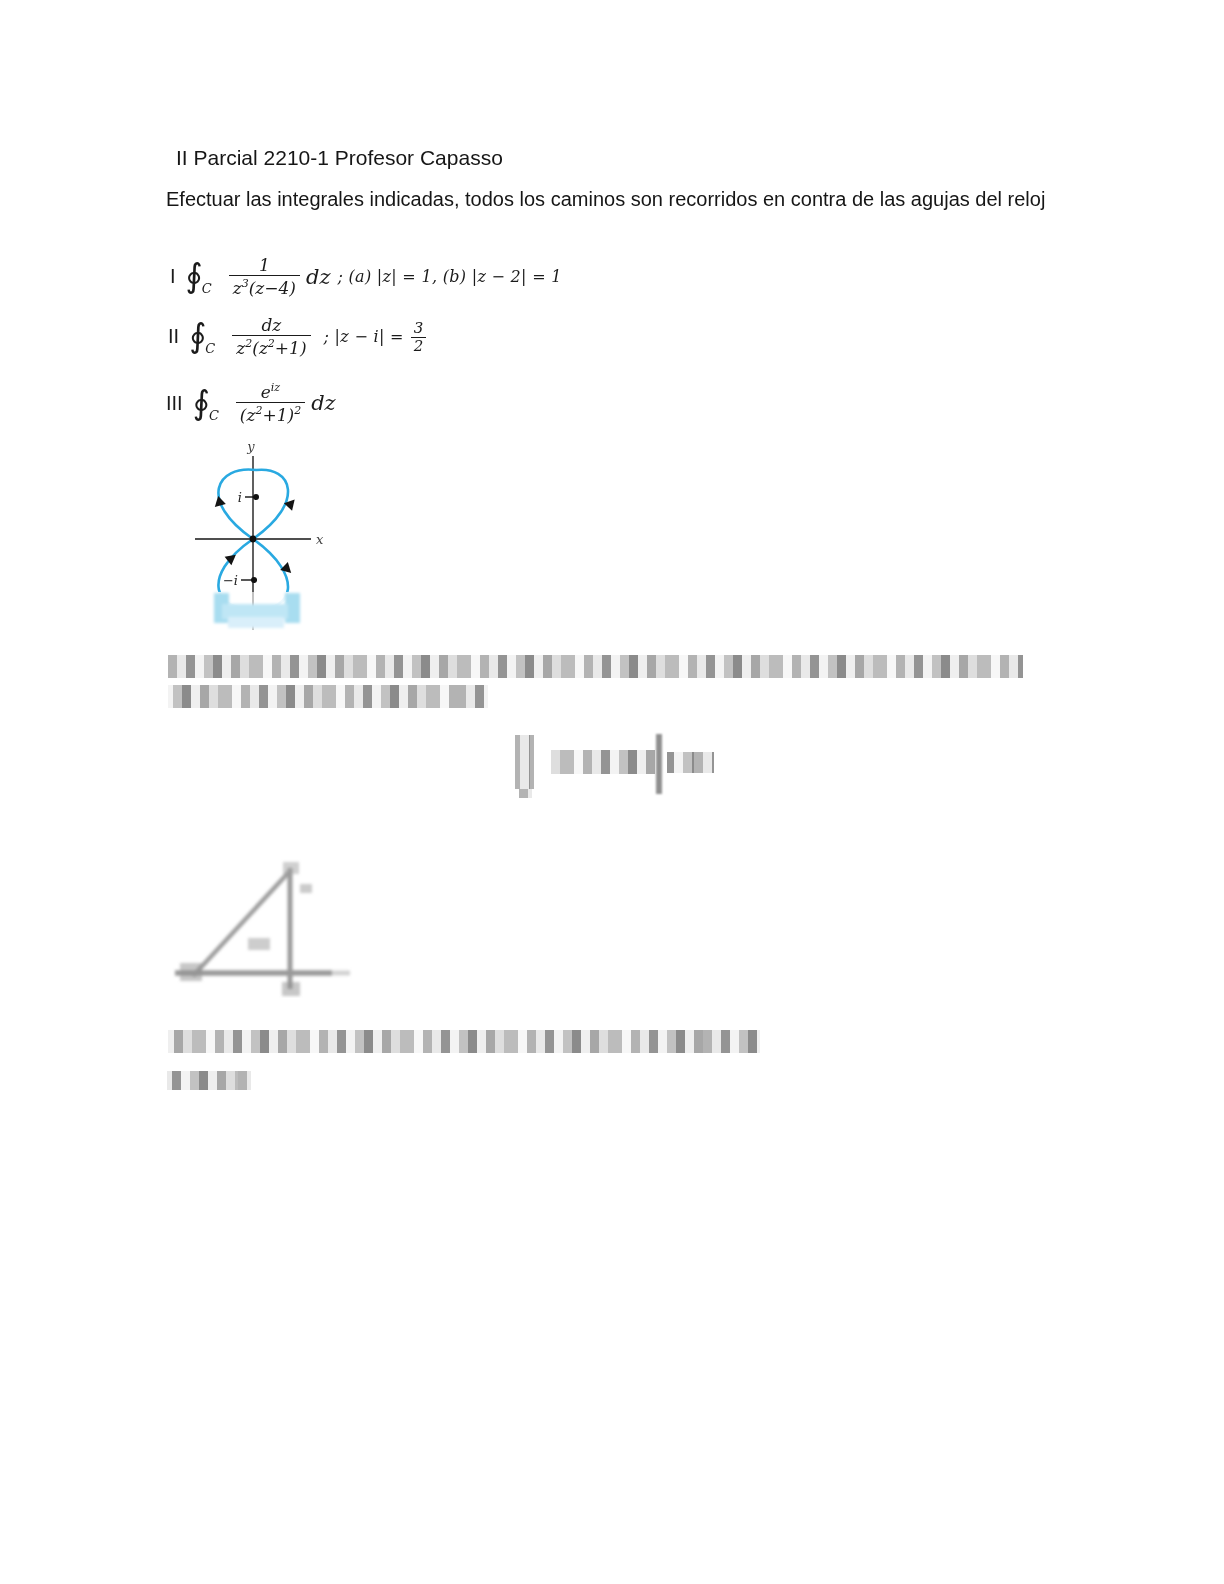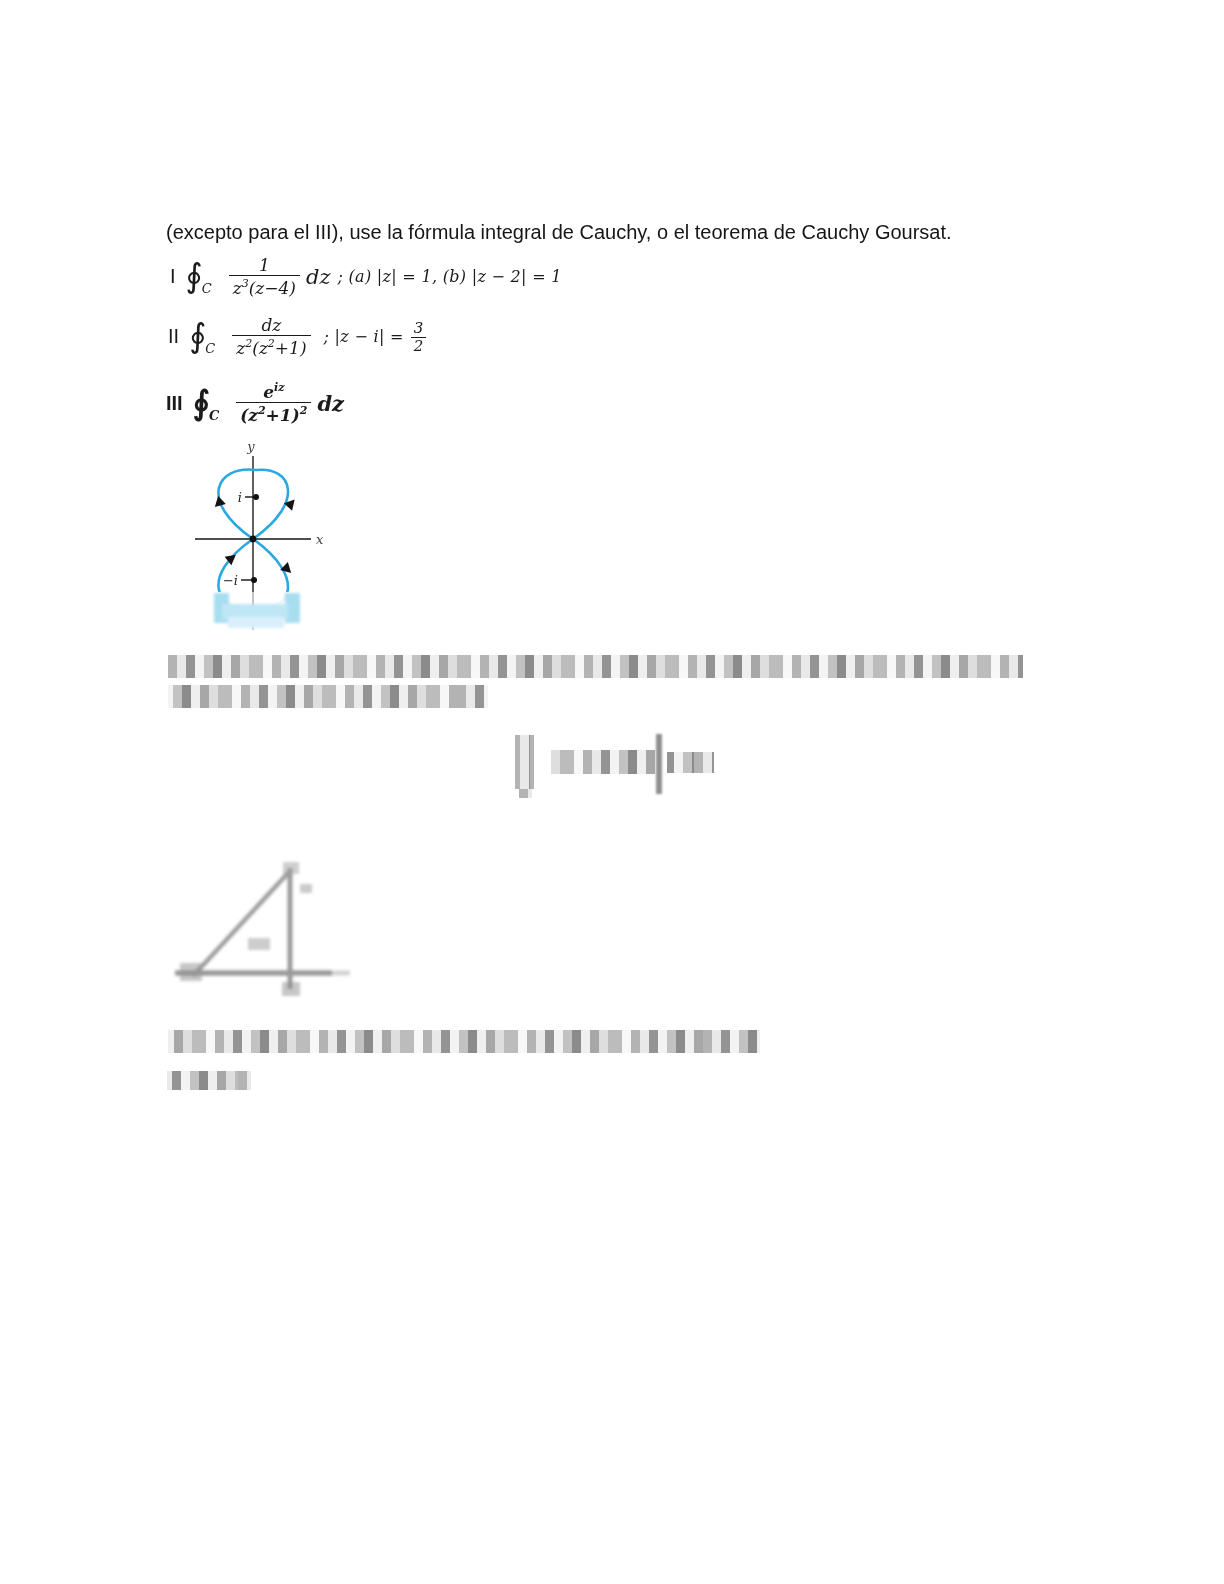--- a/index.html
+++ b/index.html
@@ -7,21 +7,21 @@
         font-family:"Liberation Sans",sans-serif;color:#1d1d1d;}
   .abs{position:absolute;}
 
   .title{left:176px;top:146px;font-size:21px;color:#161616;white-space:nowrap;}
   .intro-line{left:166px;font-size:20px;color:#161616;white-space:nowrap;}
   #intro1{top:188px;} #intro2{top:221px;}
 
   
   .prob{position:absolute;display:flex;align-items:center;
         font-family:"DejaVu Serif",serif;color:#1b1b1b;white-space:nowrap;}
-  #prob1{left:170px;top:255px;} #prob2{left:168px;top:315px;justify-content:flex-end;} #prob3{left:166px;top:381px;font-weight:bold;}
+  #prob1{left:170px;top:255px;} #prob2{left:168px;top:315px;justify-content:flex-end;} #prob3{left:166px;top:381px;}
   .plabel{font-family:"Liberation Sans",sans-serif;font-size:20px;font-style:normal;
           margin-right:10px;color:#1b1b1b;}
   .oint{font-size:33px;font-style:normal;line-height:1;position:relative;top:-1px;}
   .csub{font-size:13px;font-style:italic;position:relative;top:12px;left:-1px;margin-right:10px;}
   .frac{display:inline-flex;flex-direction:column;align-items:center;justify-content:center;
         font-size:17px;font-style:italic;line-height:1.2;margin:0 6px;}
   .frac .num{padding:0 4px;}
   .frac .den{border-top:1.4px solid #1b1b1b;padding:1px 4px 0 4px;}
   .frac sup{font-size:11px;font-style:italic;}
   .mtxt{font-size:21px;font-style:italic;}
@@ -49,21 +49,22 @@
   #eq-bar {left:656px;top:734px;width:6px;height:60px;background:#8f8f8f;filter:blur(1px);}
   #eq-right{left:667px;top:752px;width:47px;height:21px;background-position:-20px 1px,0 0;}
 
   svg text{font-family:"DejaVu Serif",serif;}
 </style>
 </head>
 <body>
 
 <div class="page">
 
-  <div class="abs intro-line" id="intro2">(excepto para el III), use la fórmula integral de Cauchy, o el teorema de Cauchy Goursat.</div>
+  <div class="abs title">II Parcial 2210-1 Profesor Capasso</div>
+  <div class="abs intro-line" id="intro1">Efectuar las integrales indicadas, todos los caminos son recorridos en contra de las agujas del reloj</div>
 
   <div class="prob" id="prob1">
     <span class="plabel">I</span>
     <span class="oint">∮</span>
     <span class="csub">C</span>
     <span class="frac">
       <span class="num">1</span>
       <span class="den"><span>z</span><sup>3</sup><span>(z−4)</span></span>
     </span>
     <span class="mtxt">dz</span>

